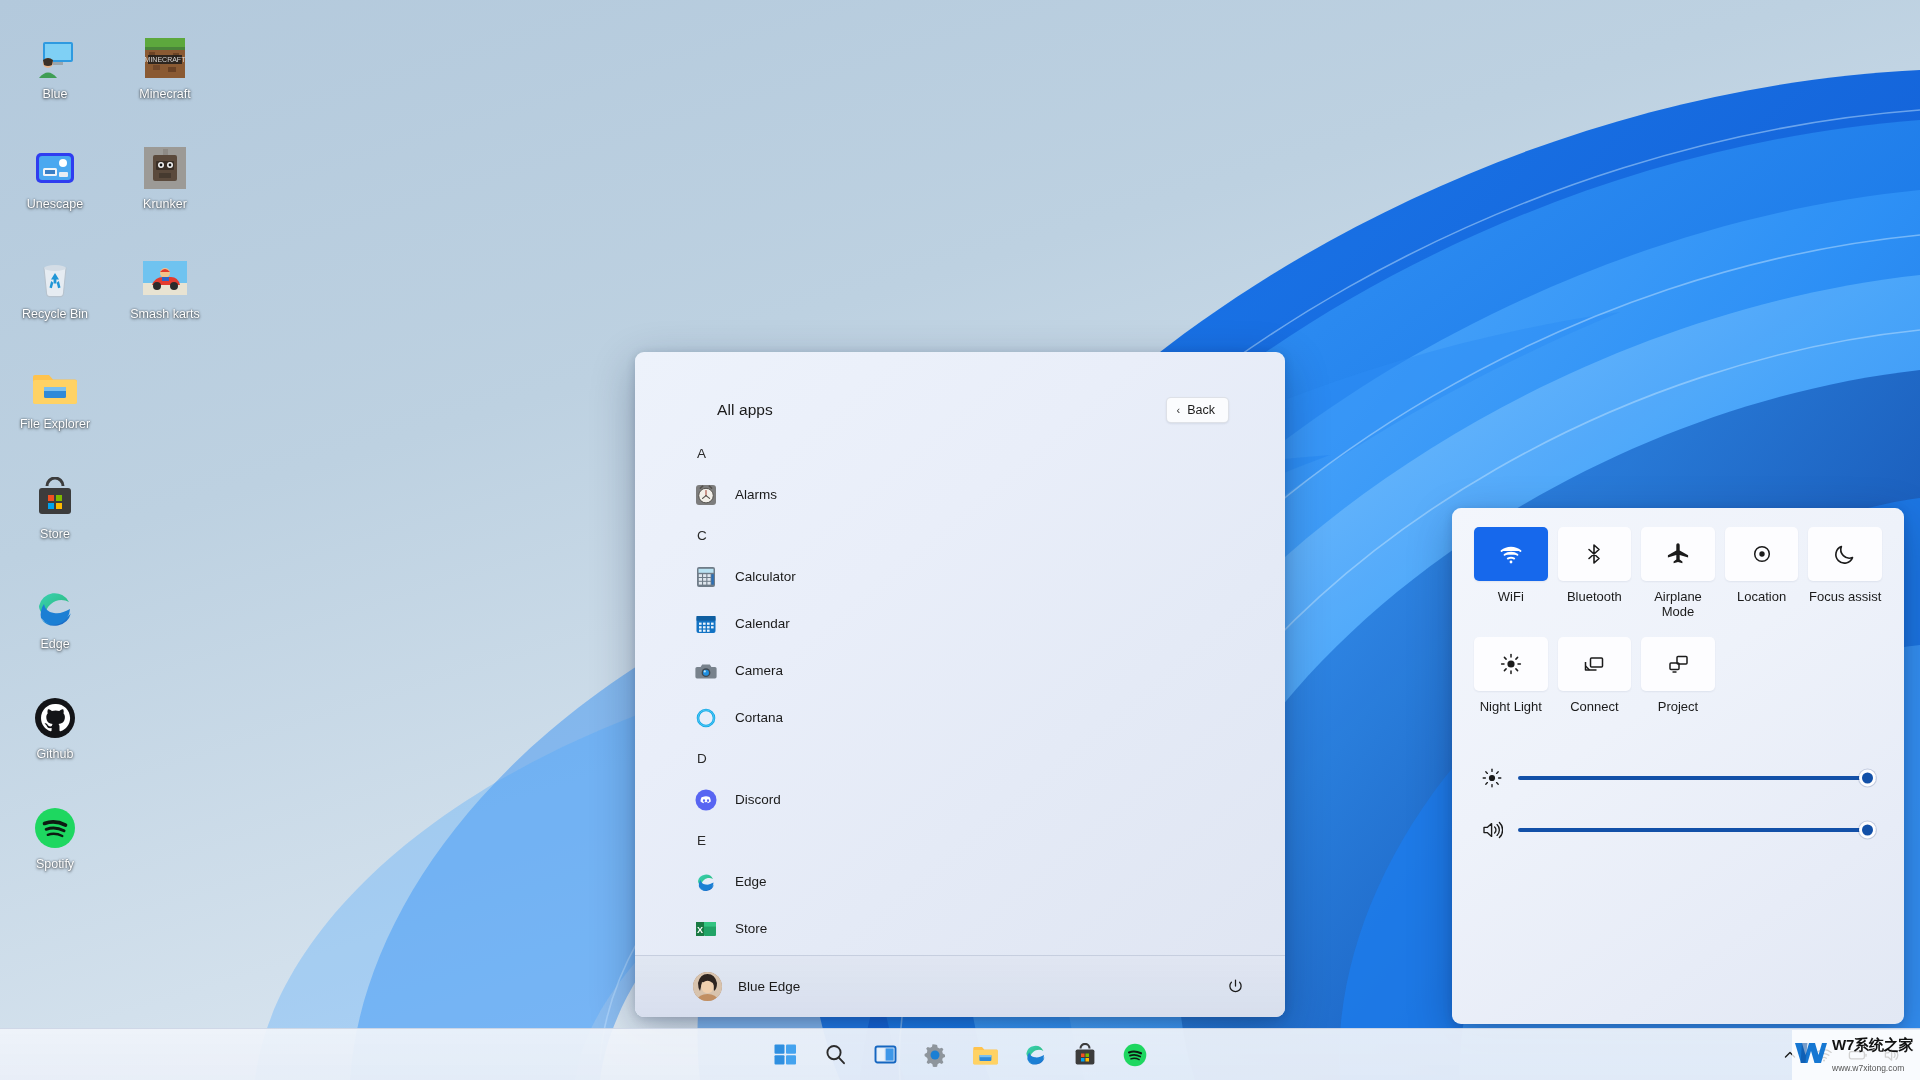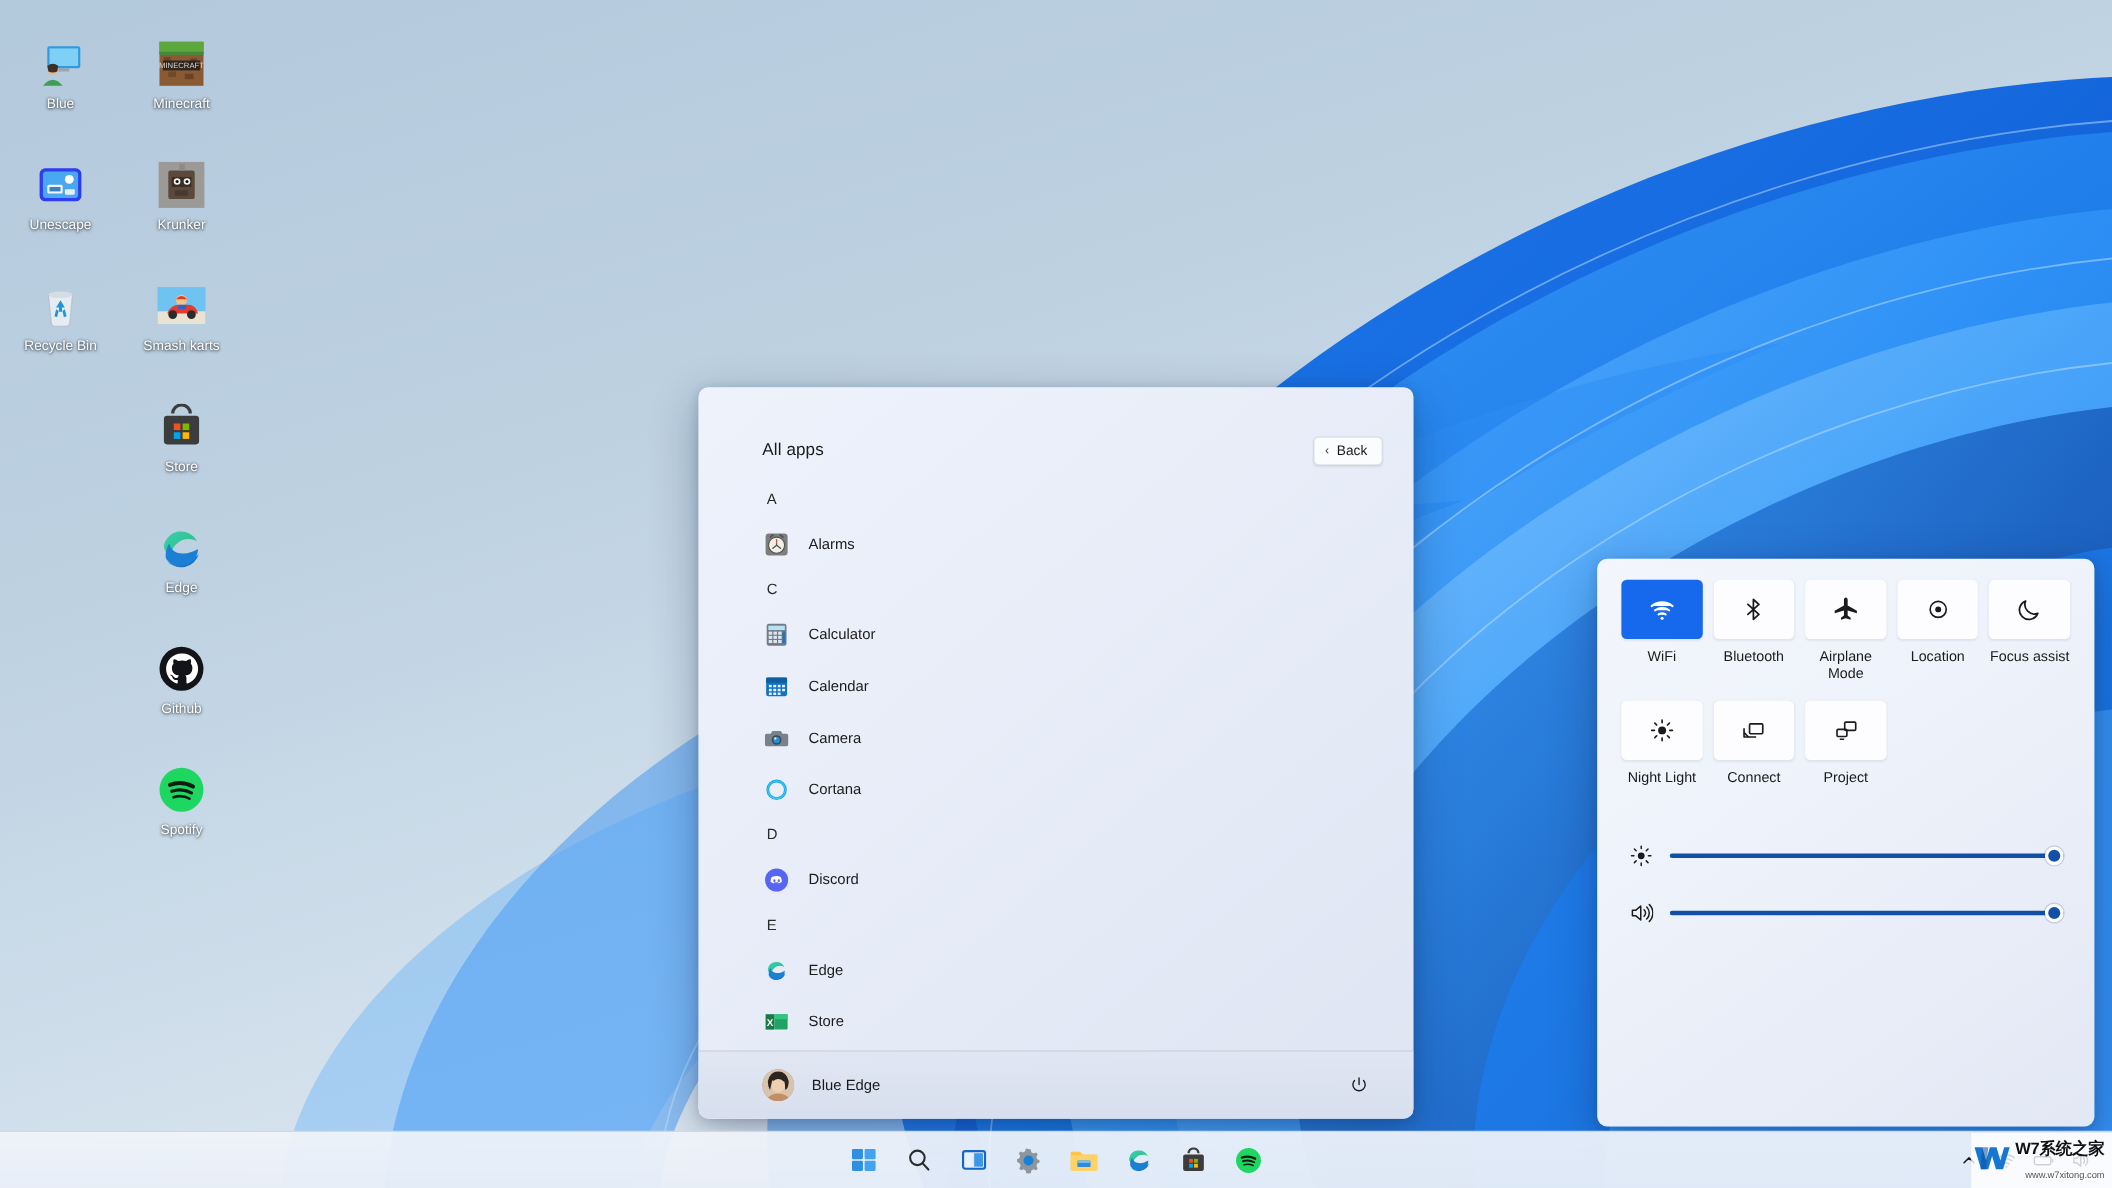--- a/index.html
+++ b/index.html
@@ -53,23 +53,24 @@
     width: 650px; height: 665px;
     border-radius: 9px;
     background: linear-gradient(140deg, #edf2fb 0%, #e9eef9 35%, #e4eaf6 62%, #dfe5f2 100%);
     box-shadow: 0 14px 44px rgba(10,25,60,.30), 0 2px 10px rgba(10,25,60,.18);
     overflow: hidden;
     z-index: 30;
     display: flex; flex-direction: column;
   }
   .sm-header {
     display: flex; align-items: center; justify-content: space-between;
-    padding: 40px 28px 0 58px;
+    padding: 40px 56px 0 58px;
     height: 76px;
     flex: 0 0 auto;
+    margin-left: 24px;
   }
   .sm-title { font-size: 15.5px; color: #1b1b1b; letter-spacing: .1px; }
   .sm-back {
     display: inline-flex; align-items: center; gap: 7px;
     background: #fbfcfe;
     border: 1px solid rgba(120,130,150,.22);
     border-radius: 5px;
     padding: 5px 13px 5px 10px;
     font-size: 12.5px; color: #1b1b1b;
     cursor: pointer;
@@ -196,21 +197,21 @@
     display: flex; align-items: center; gap: 4px;
     background: rgba(255,255,255,.80);
     padding: 2px 4px 2px 2px;
   }
   #watermark .wm-logo { flex: 0 0 34px; }
   #watermark .wm-txt { display: flex; flex-direction: column; line-height: 1; }
   #watermark .wm-cn {
     font-size: 15px; font-weight: bold; color: #111;
     letter-spacing: -.2px; white-space: nowrap;
   }
-  #watermark .wm-url { font-size: 8.5px; color: #555; white-space: nowrap; margin-top: 12px; text-align: right; }
+  #watermark .wm-url { font-size: 8.5px; color: #555; white-space: nowrap; margin-top: 12px; }
 </style>
 </head>
 <body>
 
 <div id="desktop">
 
   <svg class="wall-svg" viewBox="0 0 1920 1080" preserveAspectRatio="none">
     <defs>
       <linearGradient id="sky" x1="0" y1="0" x2="0.55" y2="1">
         <stop offset="0%" stop-color="#b3c9dc"></stop>
@@ -357,20 +358,31 @@
           <circle cx="14" cy="25" r="4" fill="#2b2b2b"></circle>
           <circle cx="31" cy="25" r="4" fill="#2b2b2b"></circle>
           <circle cx="22" cy="12" r="5" fill="#f4c38a"></circle>
           <path d="M17 11 q5 -6 10 0 z" fill="#e33b2e"></path>
           <rect x="19" y="16" width="7" height="4" fill="#2f63c8"></rect>
         </svg>
       </span>
       <span class="label">Smash karts</span>
     </div>
 
+    <div class="desk-icon">
+      <span class="glyph">
+        <svg width="46" height="40" viewBox="0 0 46 40">
+          <path d="M3 7 h14 l4 4.5 h22 a2 2 0 0 1 2 2 v20 a2 2 0 0 1 -2 2 h-40 a2 2 0 0 1 -2 -2 v-24.5 a2 2 0 0 1 2 -2 z" fill="#ffc34d"></path>
+          <path d="M3 12 h40 a2 2 0 0 1 2 2 v20 a2 2 0 0 1 -2 2 h-40 a2 2 0 0 1 -2 -2 v-20 a2 2 0 0 1 2 -2 z" fill="#ffd264"></path>
+          <rect x="12" y="19" width="22" height="11" rx="1.5" fill="#2f8ad8"></rect>
+          <rect x="12" y="19" width="22" height="4" fill="#7bc0ef"></rect>
+        </svg>
+      </span>
+      <span class="label">File Explorer</span>
+    </div>
 
     <div class="desk-icon" style="visibility:hidden">
         <span class="glyph"></span>
         <span class="label"></span>
       </div>
 
     <div class="desk-icon">
       <span class="glyph">
         <svg width="42" height="42" viewBox="0 0 42 42">
           <path d="M13 9 a8 8 0 0 1 16 0" fill="none" stroke="#3c3c3c" stroke-width="3"></path>

